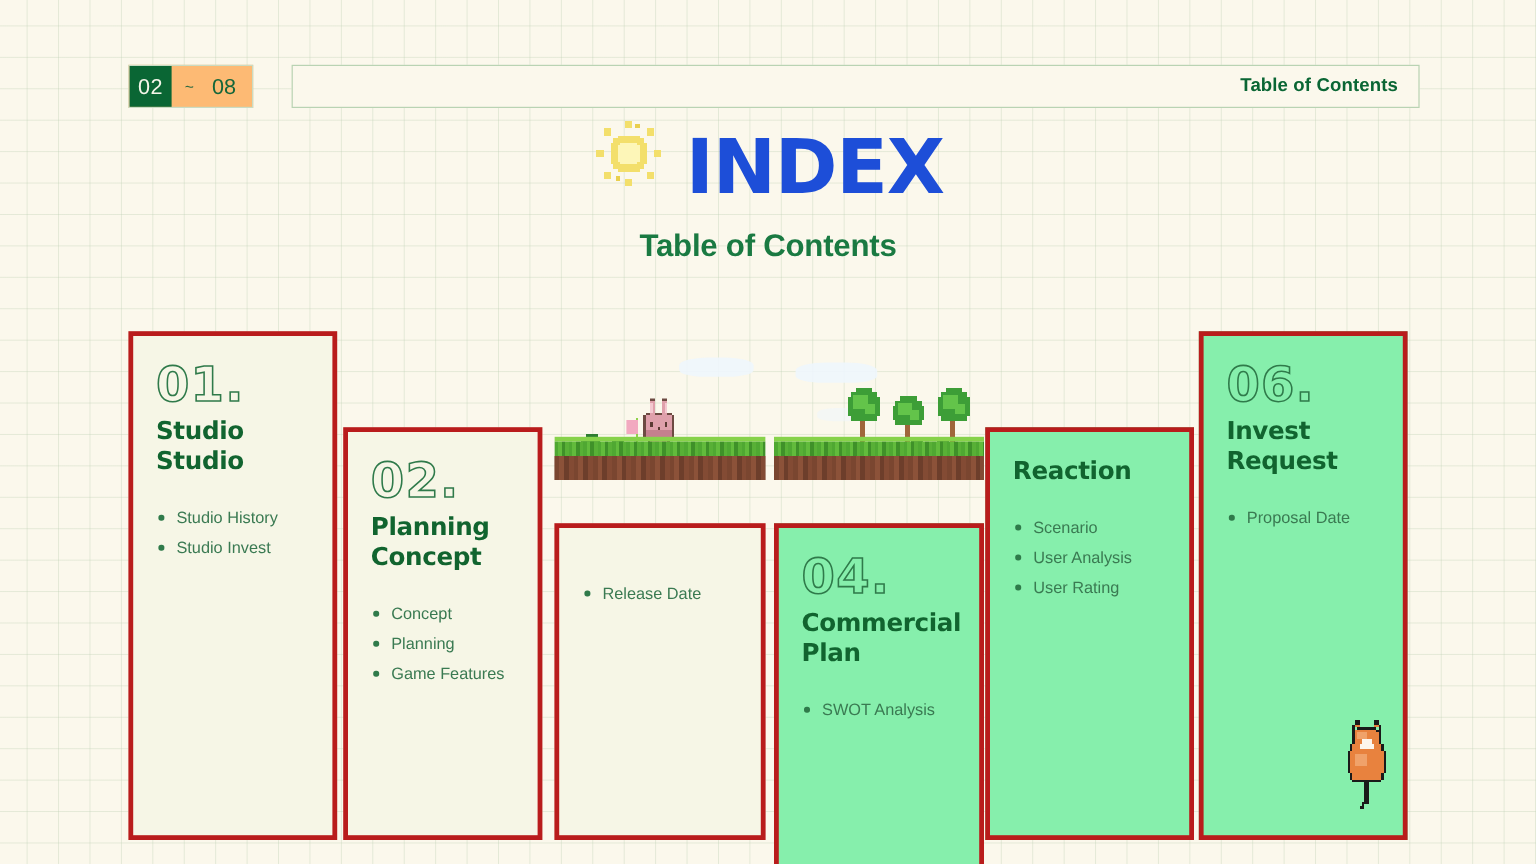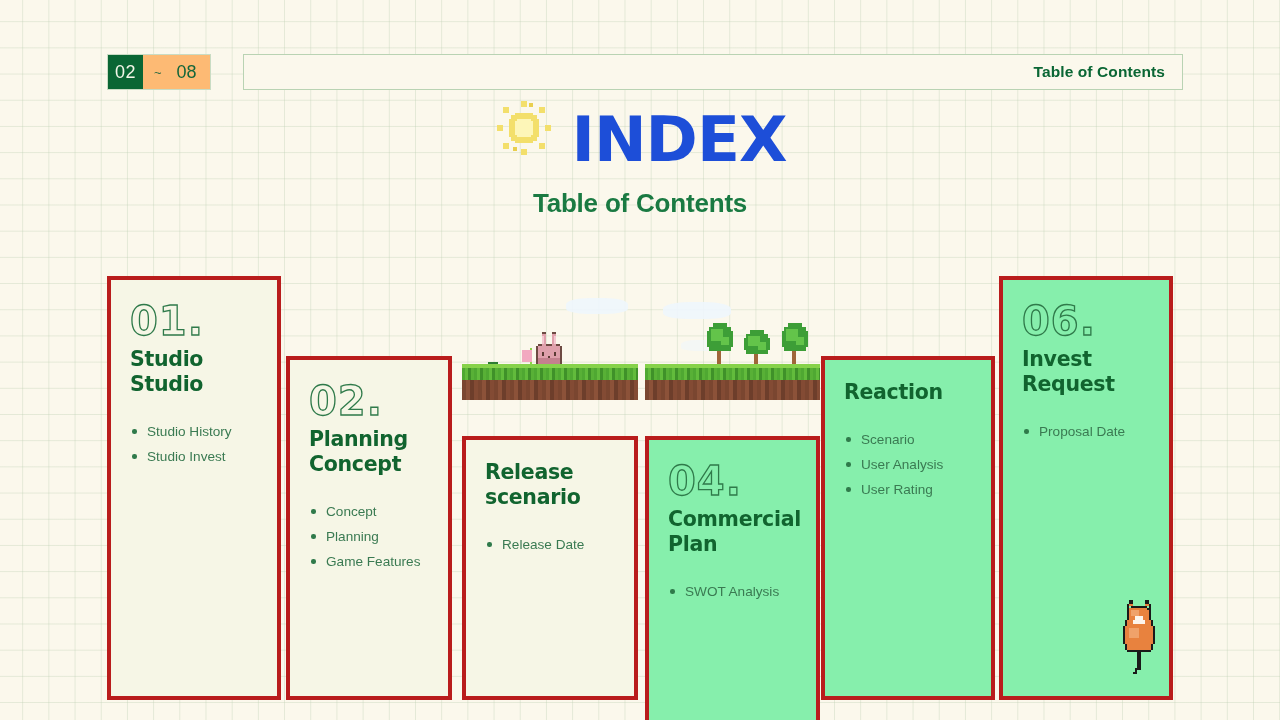--- a/index.html
+++ b/index.html
@@ -304,24 +304,20 @@
     <ul class="bullets">
       <li>Concept</li>
       <li>Planning</li>
       <li>Game Features</li>
     </ul>
   </div>
 </div>
 
 <div class="card" style="left:462px; top:400px; width:176px; height:264px;">
   <div class="card-inner">
-    <div class="card-title">
-      <div>Release</div>
-      <div>scenario</div>
-    </div>
     <ul class="bullets">
       <li>Release Date</li>
     </ul>
   </div>
 </div>
 
 <div class="card warm" style="left:645px; top:400px; width:175px; height:328px;">
   <div class="card-inner">
     <div class="num">04.</div>
     <div class="card-title">

